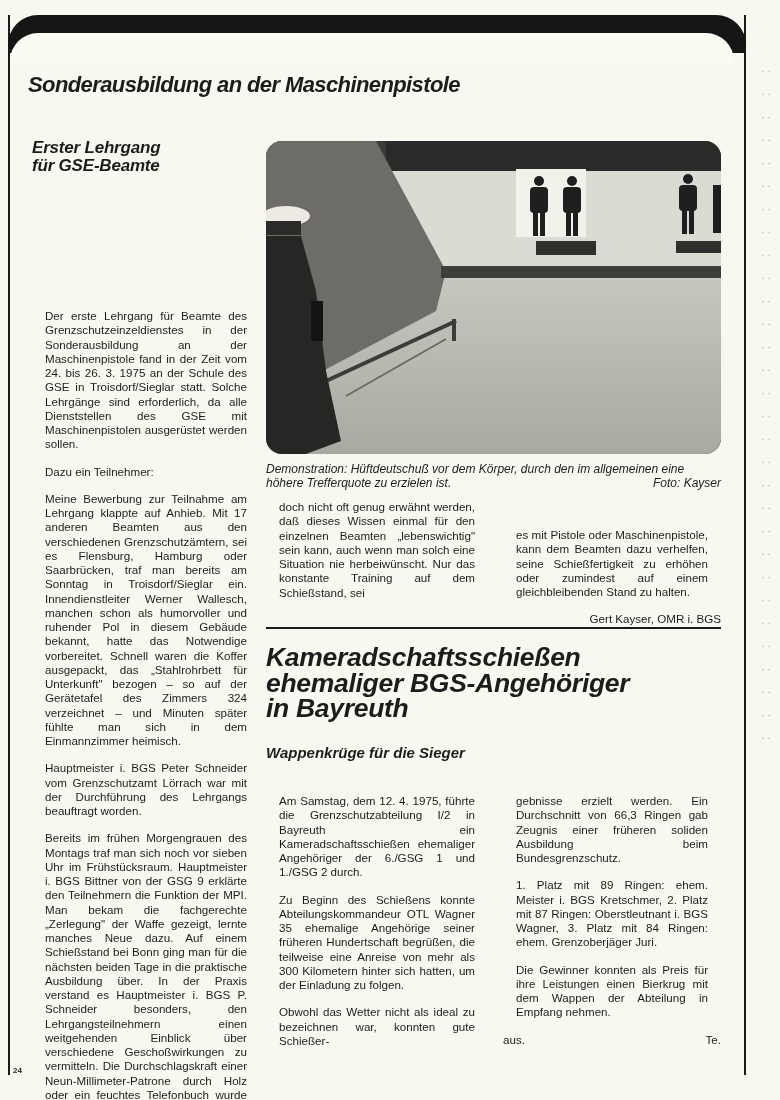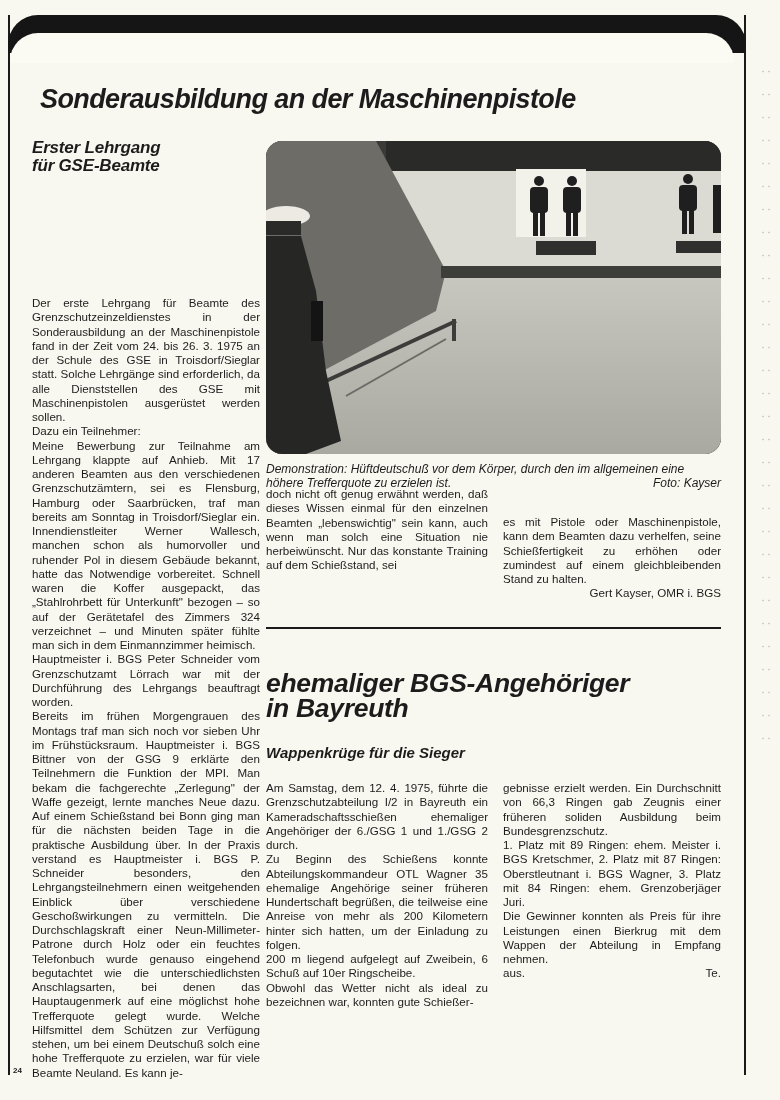--- a/index.html
+++ b/index.html
@@ -20,33 +20,33 @@
     background: #151515;
     border-radius: 30px 30px 0 0;
   }
   .topbar-inner {
     position: absolute; left: 10px; top: 33px; width: 724px; height: 30px;
     background: #fbfaf3;
     border-radius: 28px 28px 0 0;
   }
   .title {
     position: absolute; left: 28px; top: 72px;
-    font-size: 27px; font-weight: bold; font-style: italic;
-    letter-spacing: -0.6px; margin: 12px; text-align: right;
+    font-size: 22px; font-weight: bold; font-style: italic;
+    letter-spacing: -0.6px; margin: 0; text-align: right;
   }
   .subhead1 {
     position: absolute; left: 32px; top: 139px; margin: 0;
     font-size: 17px; font-weight: bold; font-style: italic; line-height: 18px;
     letter-spacing: -0.2px;
   }
   .col {
     position: absolute; font-size: 11.6px; line-height: 14.25px;
     text-align: justify;
   }
-  .col p { margin: 0; }
+  .col p { margin: 13px; }
   .col1 { left: 32px; top: 296px; width: 228px; }
   .photo {
     position: absolute; left: 266px; top: 141px; width: 455px; height: 313px;
     border-radius: 16px; overflow: hidden; background: #8a8a85;
   }
   .caption {
     position: absolute; left: 266px; top: 462px; width: 455px;
     font-size: 12px; font-style: italic; line-height: 14px;
   }
   .caption .credit { display: block; text-align: right; margin-top: -14px; }
@@ -154,30 +154,29 @@
   <p>doch nicht oft genug erwähnt werden, daß dieses Wissen einmal für den einzelnen Beamten „lebenswichtig" sein kann, auch wenn man solch eine Situation nie herbeiwünscht. Nur das konstante Training auf dem Schießstand, sei</p>
 </div>
 <div class="col col2b">
   <p>es mit Pistole oder Maschinenpistole, kann dem Beamten dazu verhelfen, seine Schießfertigkeit zu erhöhen oder zumindest auf einem gleichbleibenden Stand zu halten.</p>
   <span class="author">Gert Kayser, OMR i. BGS</span>
 </div>
 
 <div class="rule"></div>
 
 <h1 class="title2">
-  <br>
+  <span>Kameradschaftsschießen</span><br>
   <span>ehemaliger BGS-Angehöriger</span><br>
   <span>in Bayreuth</span>
 </h1>
 <h2 class="subhead2">Wappenkrüge für die Sieger</h2>
 
 <div class="col col3a">
   <p>Am Samstag, dem 12. 4. 1975, führte die Grenzschutzabteilung I/2 in Bayreuth ein Kameradschaftsschießen ehemaliger Angehöriger der 6./GSG 1 und 1./GSG 2 durch.</p>
-  <p>Zu Beginn des Schießens konnte Abteilungskommandeur OTL Wagner 35 ehemalige Angehörige seiner früheren Hundertschaft begrüßen, die teilweise eine Anreise von mehr als 200 Kilometern hinter sich hatten, um der Einladung zu folgen.</p>
-  <p>200 m liegend aufgelegt auf Zweibein, 6 Schuß auf 10er Ringscheibe.</p>
+  <p>Zu Beginn des Schießens konnte Abteilungskommandeur OTL Wagner 35 ehemalige Angehörige seiner früheren Hundertschaft begrüßen, die teilweise eine Anreise von mehr als 300 Kilometern hinter sich hatten, um der Einladung zu folgen.</p>
   <p>Obwohl das Wetter nicht als ideal zu bezeichnen war, konnten gute Schießer-</p>
 </div>
 <div class="col col3b">
   <p>gebnisse erzielt werden. Ein Durchschnitt von 66,3 Ringen gab Zeugnis einer früheren soliden Ausbildung beim Bundesgrenzschutz.</p>
   <p>1. Platz mit 89 Ringen: ehem. Meister i. BGS Kretschmer, 2. Platz mit 87 Ringen: Oberstleutnant i. BGS Wagner, 3. Platz mit 84 Ringen: ehem. Grenzoberjäger Juri.</p>
   <p>Die Gewinner konnten als Preis für ihre Leistungen einen Bierkrug mit dem Wappen der Abteilung in Empfang nehmen.</p>
   <div class="signoff">
     <span>aus.</span>
     <span>Te.</span>
   </div>

